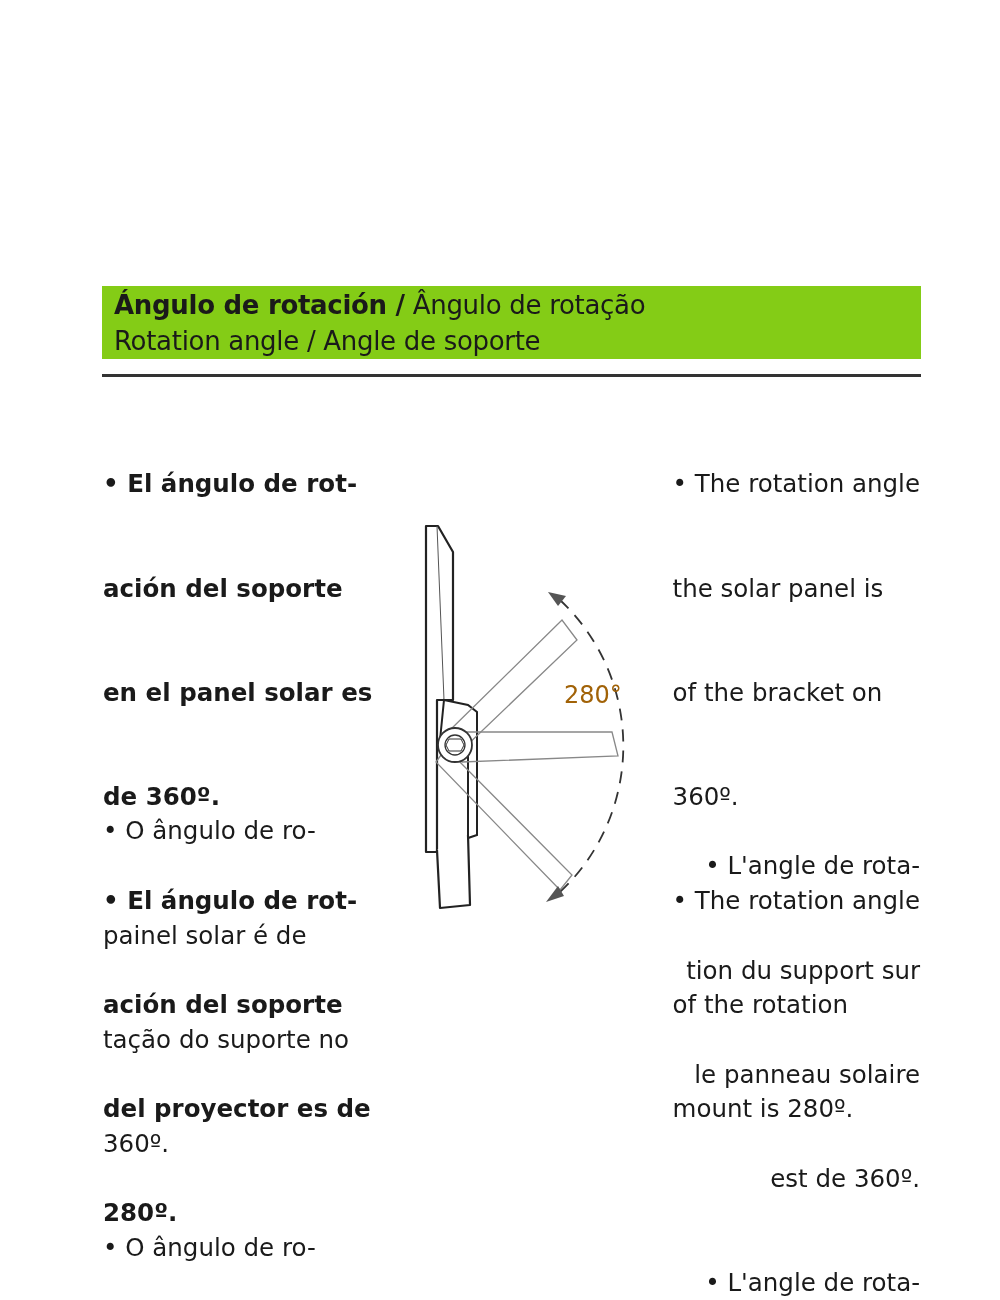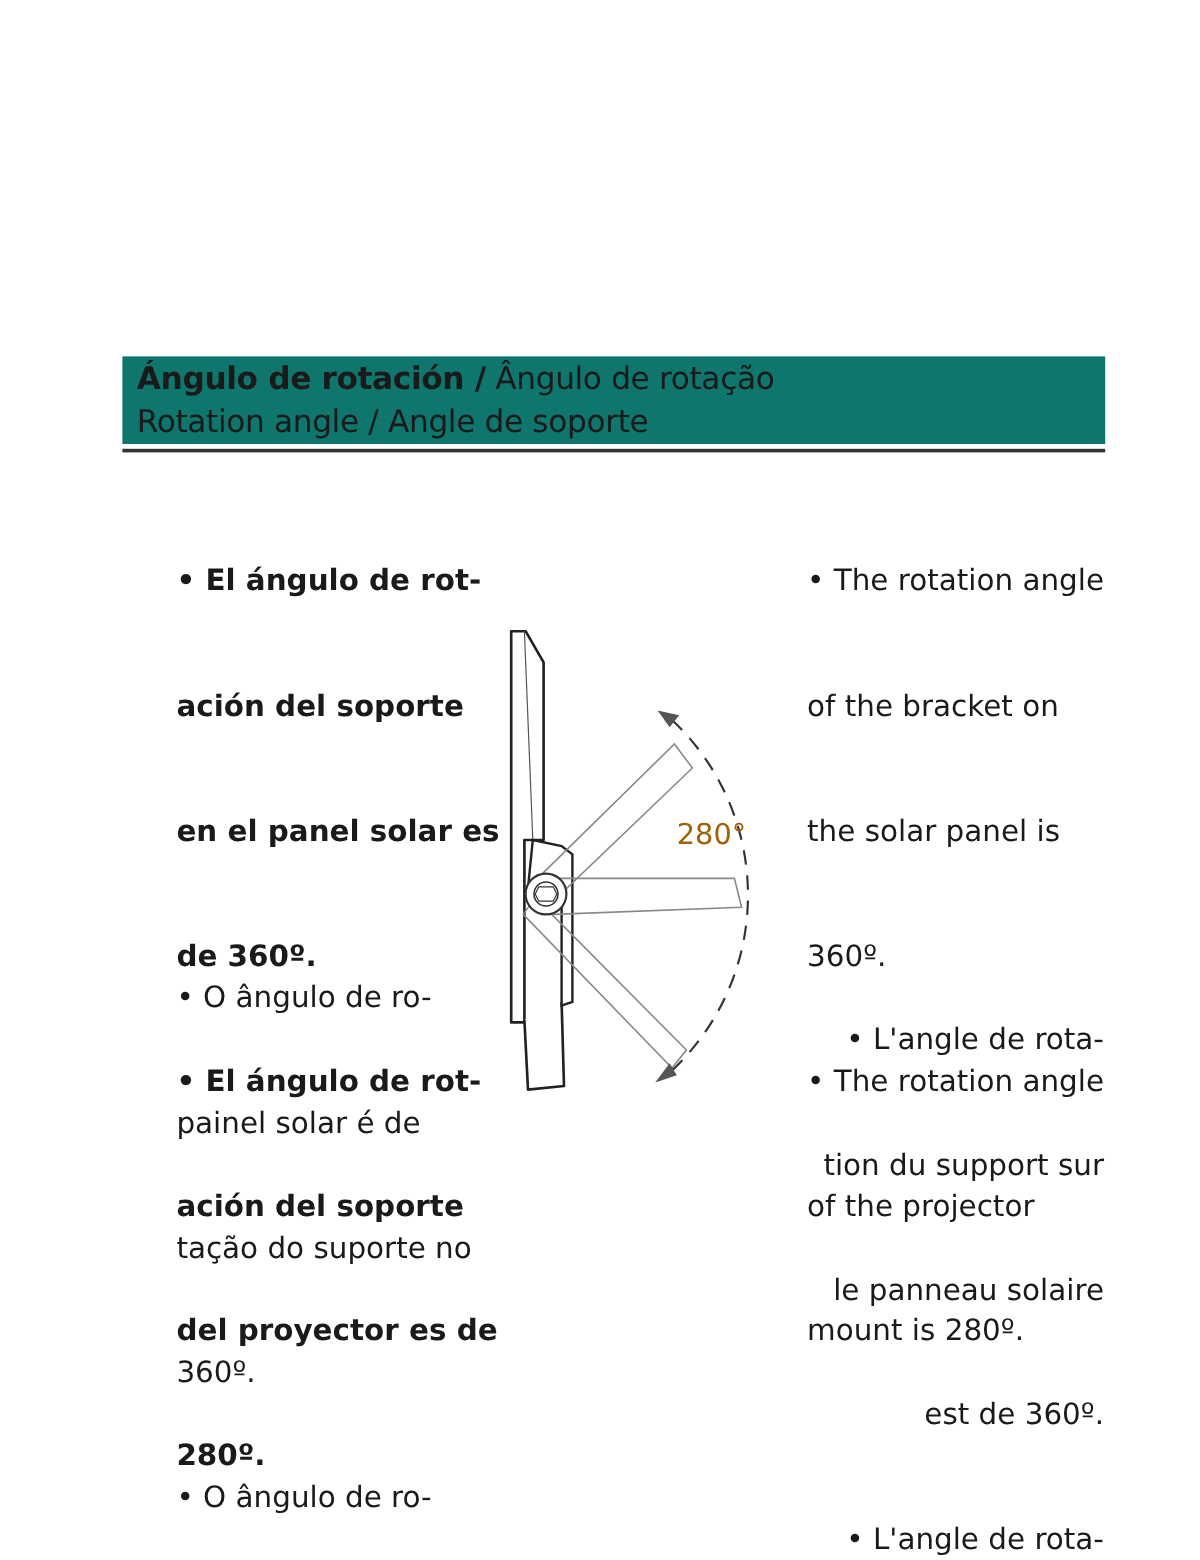--- a/index.html
+++ b/index.html
@@ -1,22 +1,22 @@
 <!DOCTYPE html>
 <html><head>
   <meta charset="utf-8">
   <style>
     html, body { margin: 0; padding: 0; background: #ffffff; }
     body {
       width: 1000px; height: 1300px; position: relative; overflow: hidden;
       font-family: "DejaVu Sans", sans-serif; color: #1a1a1a;
     }
     .header-box {
-      position: absolute; left: 102px; top: 297px; width: 819px; height: 73px;
-      background: #0f766e;
+      position: absolute; left: 102px; top: 286px; width: 819px; height: 73px;
+      background: #84cc16;
     }
     .header-line1 {
       position: absolute; left: 12px; top: 4px; font-size: 26px; white-space: nowrap;
       letter-spacing: -0.3px;
     }
     .header-line1 .bold { font-weight: bold; }
     .header-line1 .light { font-weight: normal; }
     .header-line2 {
       position: absolute; left: 12px; top: 40px; font-size: 26px; white-space: nowrap;
       letter-spacing: -0.3px;
@@ -24,21 +24,21 @@
     .rule {
       position: absolute; left: 102px; top: 374px; width: 819px; height: 3px; background: #333;
     }
     .col {
       position: absolute; font-size: 24.5px; line-height: 34.7px; white-space: pre;
     }
     .col-left-top { left: 103px; top: 398px; font-weight: bold; }
     .col-left-bottom { left: 103px; top: 745px; font-weight: normal; }
     .col-right-top { right: 80px; top: 398px; text-align: left; }
     .col-right-bottom { right: 80px; top: 780px; text-align: right; }
-    .line { display: block; margin-left: 44px; }
+    .line { display: block; }
     .diagram { position: absolute; left: 400px; top: 510px; width: 260px; height: 420px; }
     .angle-label {
       position: absolute; left: 564px; top: 681px; font-size: 24px; color: #a16207;
     }
   </style>
 </head>
 <body>
 
 <div class="header-box">
   <div class="header-line1">
@@ -64,25 +64,25 @@
   <span class="line">painel solar é de</span>
   <span class="line">tação do suporte no</span>
   <span class="line">360º.</span>
   <span class="line">• O ângulo de ro-</span>
   
   
 </div>
 
 <div class="col col-right-top">
   <span class="line">• The rotation angle</span>
+  <span class="line">the solar panel is</span>
   <span class="line">of the bracket on</span>
-  <span class="line">the solar panel is</span>
   <span class="line">360º.</span>
   <span class="line">• The rotation angle</span>
-  <span class="line">of the projector</span>
+  <span class="line">of the rotation</span>
   <span class="line">mount is 280º.</span>
 </div>
 
 <div class="col col-right-bottom">
   <span class="line">• L'angle de rota-</span>
   <span class="line">tion du support sur</span>
   <span class="line">le panneau solaire</span>
   <span class="line">est de 360º.</span>
   <span class="line">• L'angle de rota-</span>
   

